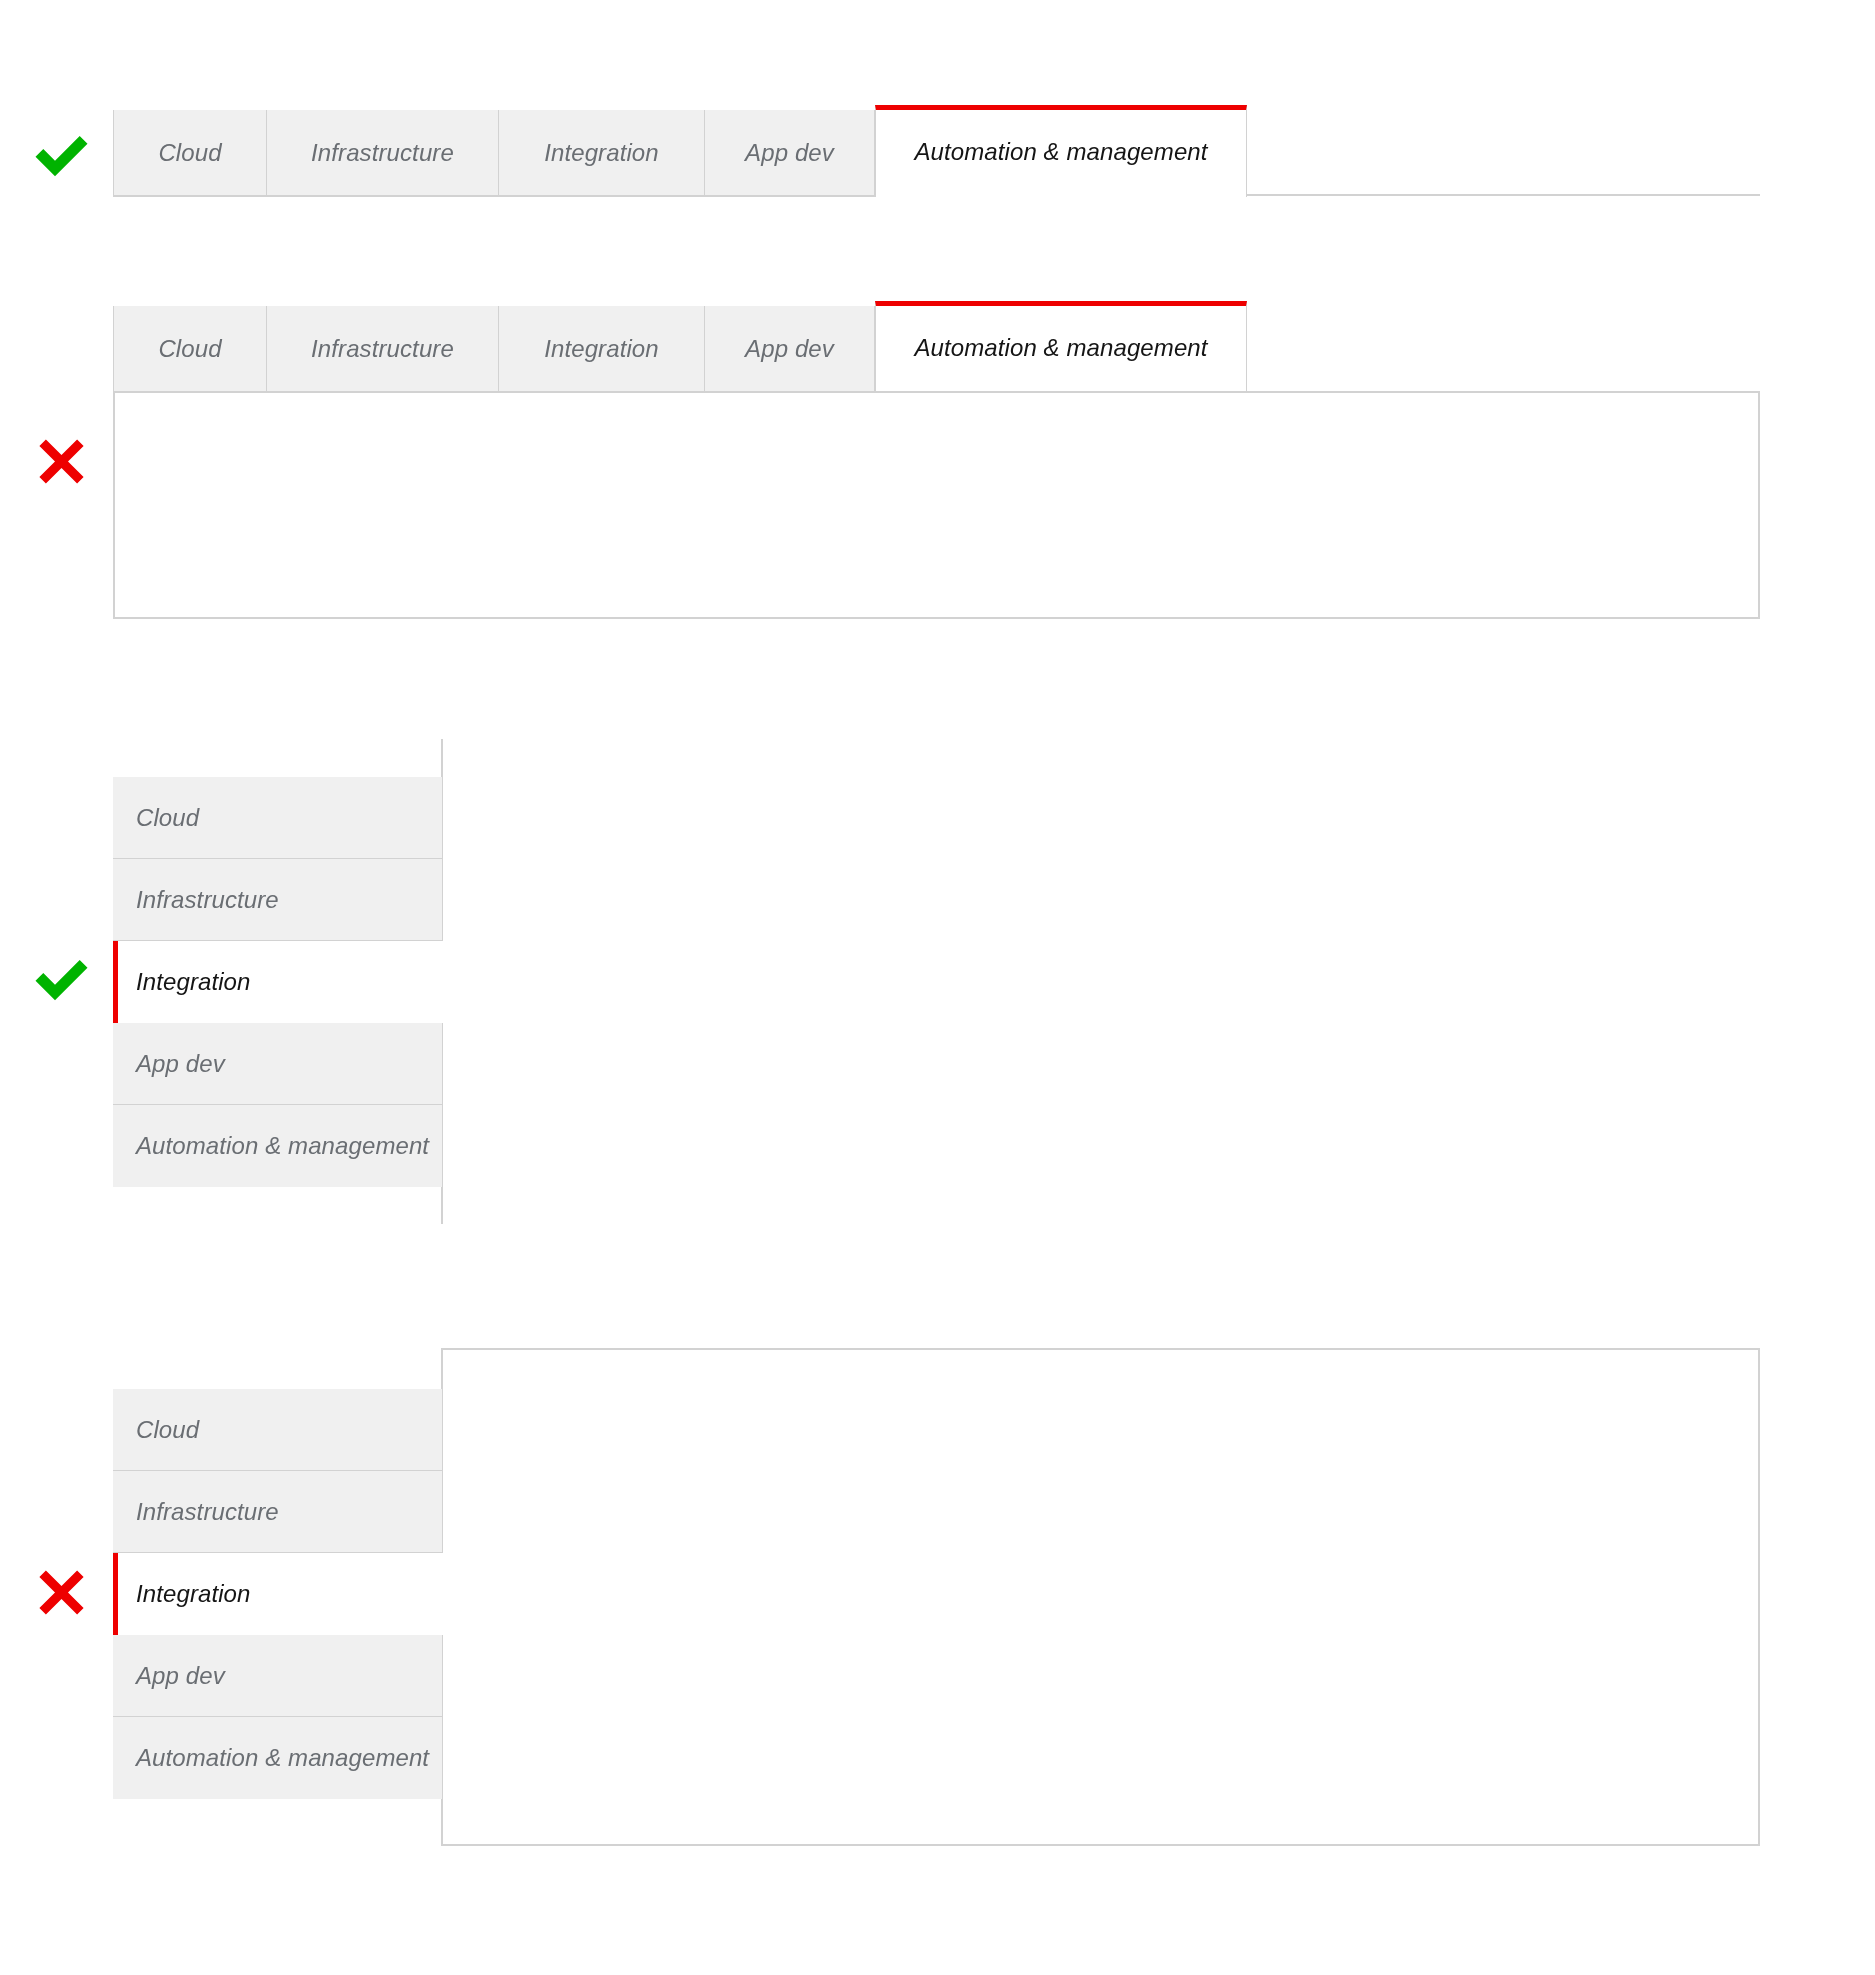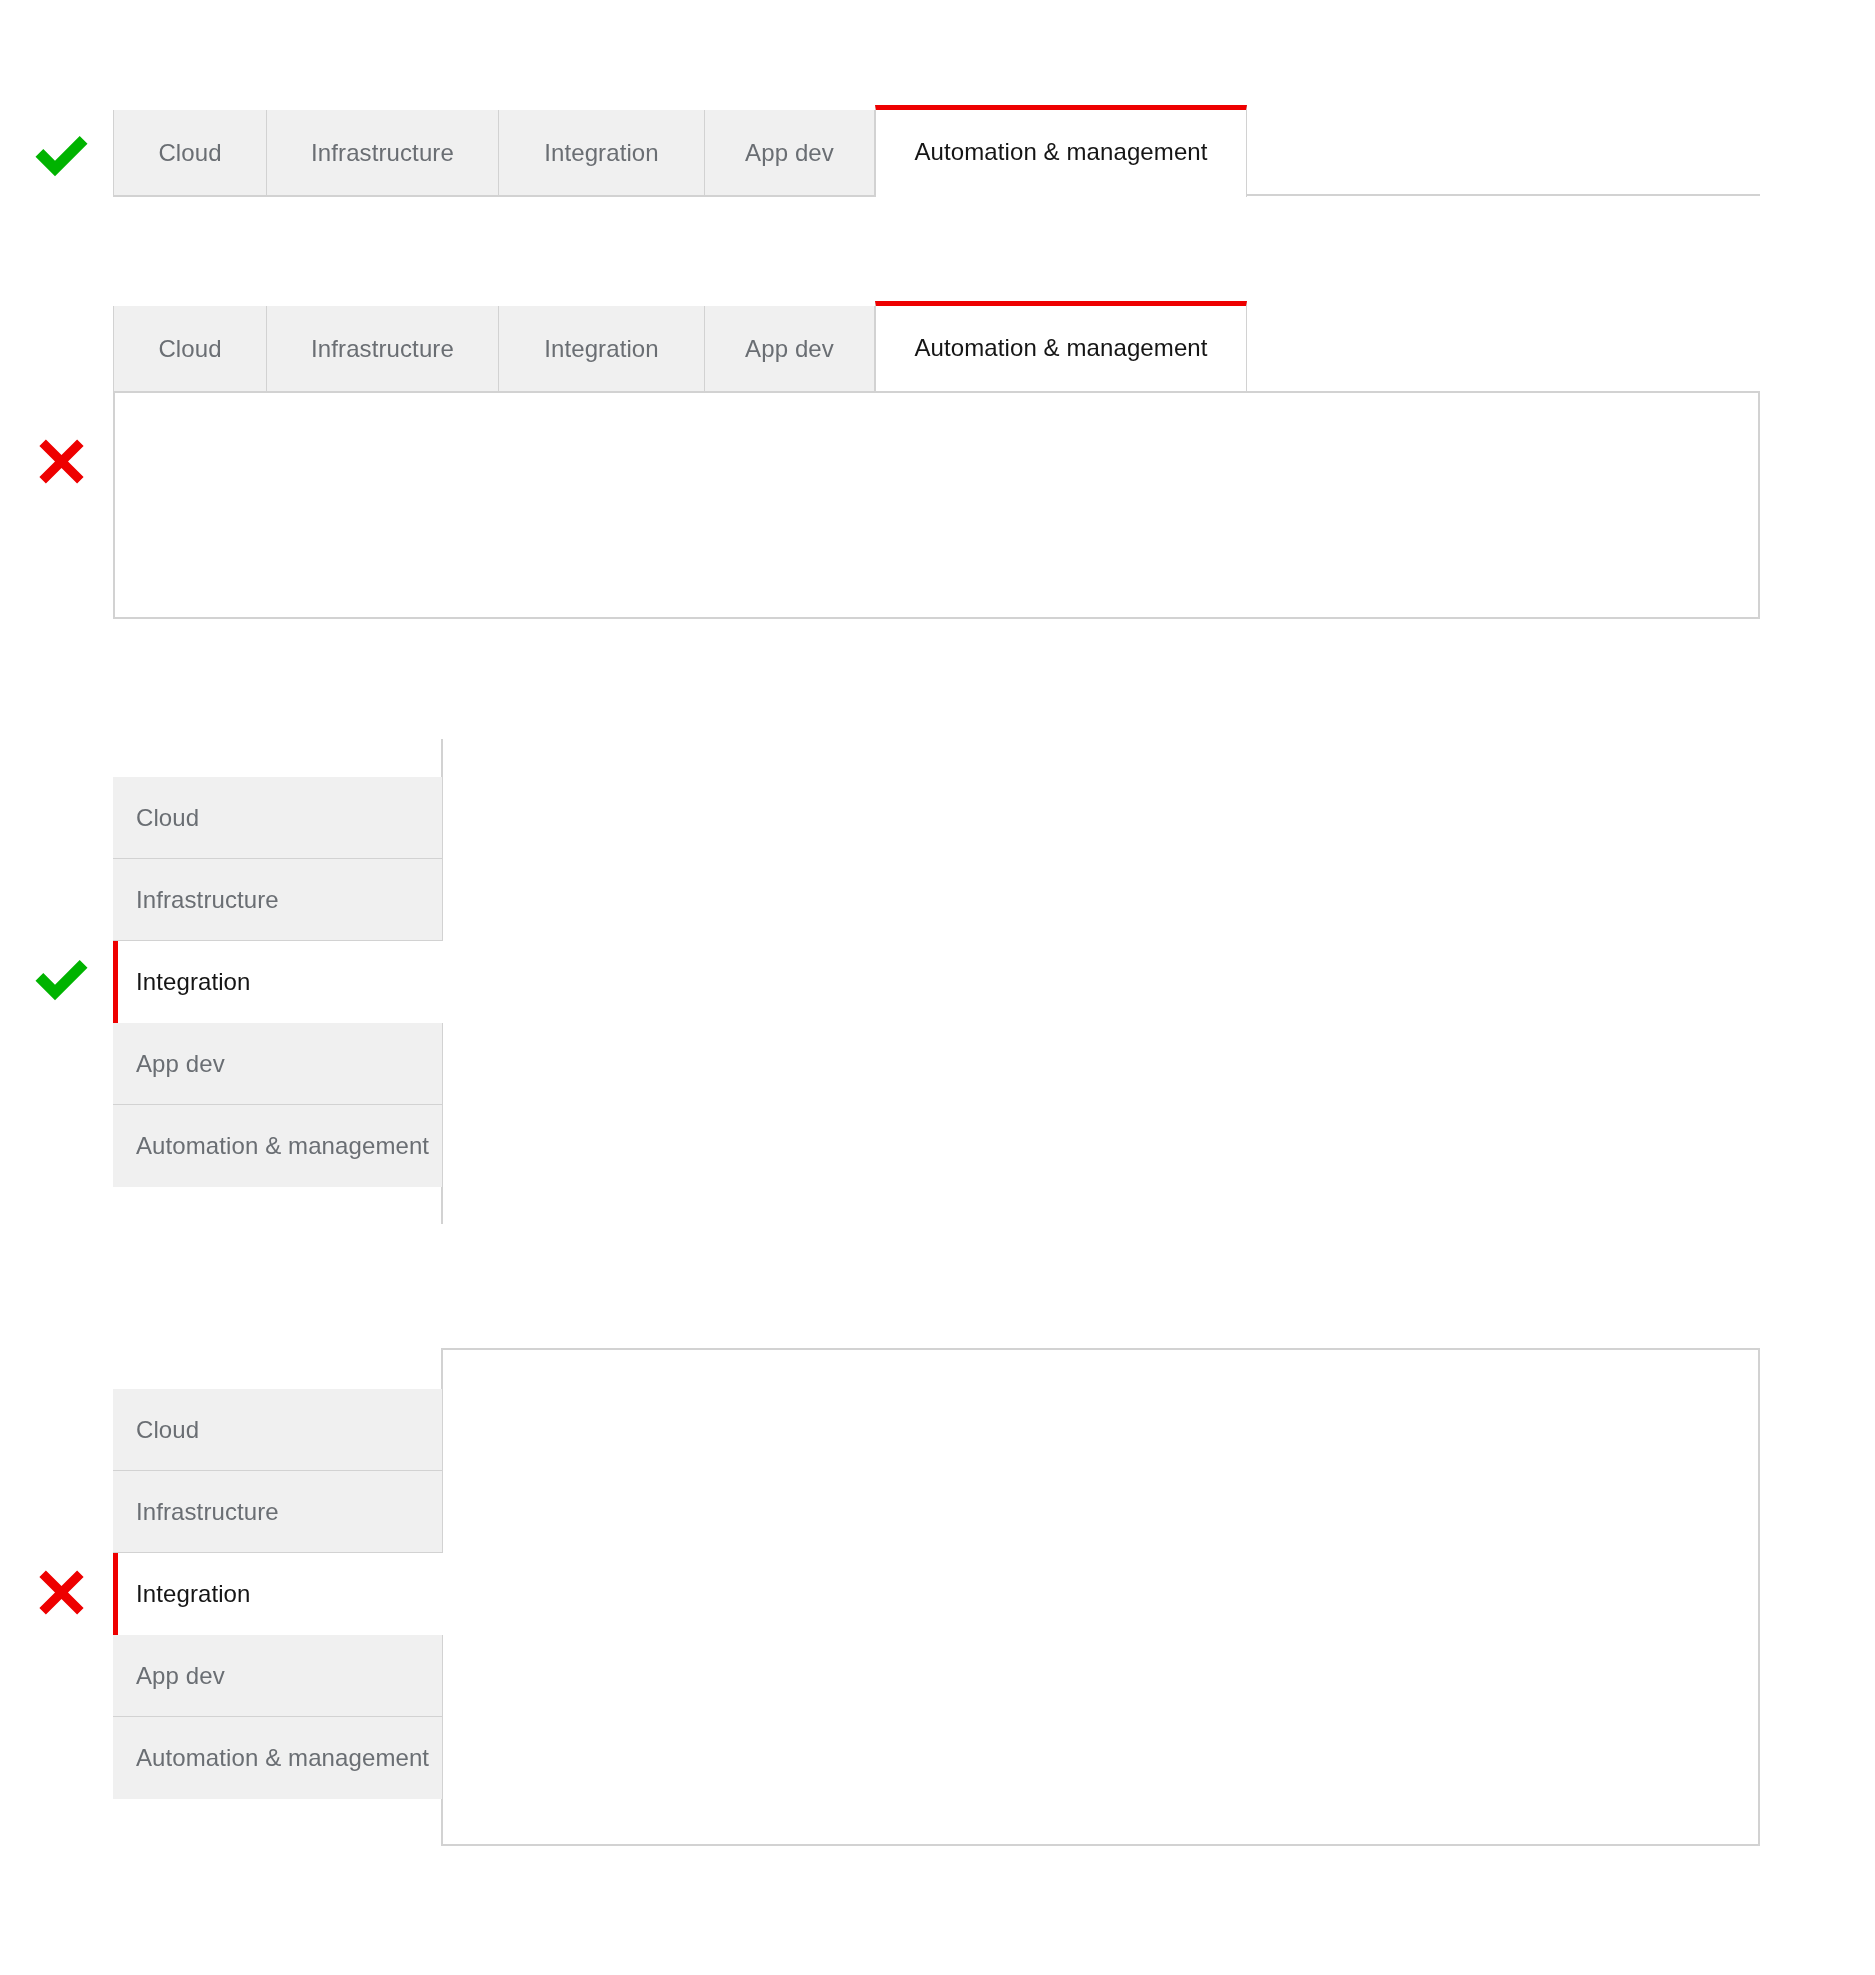--- a/index.html
+++ b/index.html
@@ -13,20 +13,21 @@
     font-family: "Liberation Sans", sans-serif;
     position: relative;
     overflow: hidden;
   }
 
   .canvas {
     position: absolute;
     top: 0; left: 0;
     width: 1875px;
     height: 1975px;
+    font-style: italic;
   }
 
   
   .marker {
     position: absolute;
     width: 65px;
     height: 65px;
   }
   .marker svg { display: block; width: 100%; height: 100%; }
 

